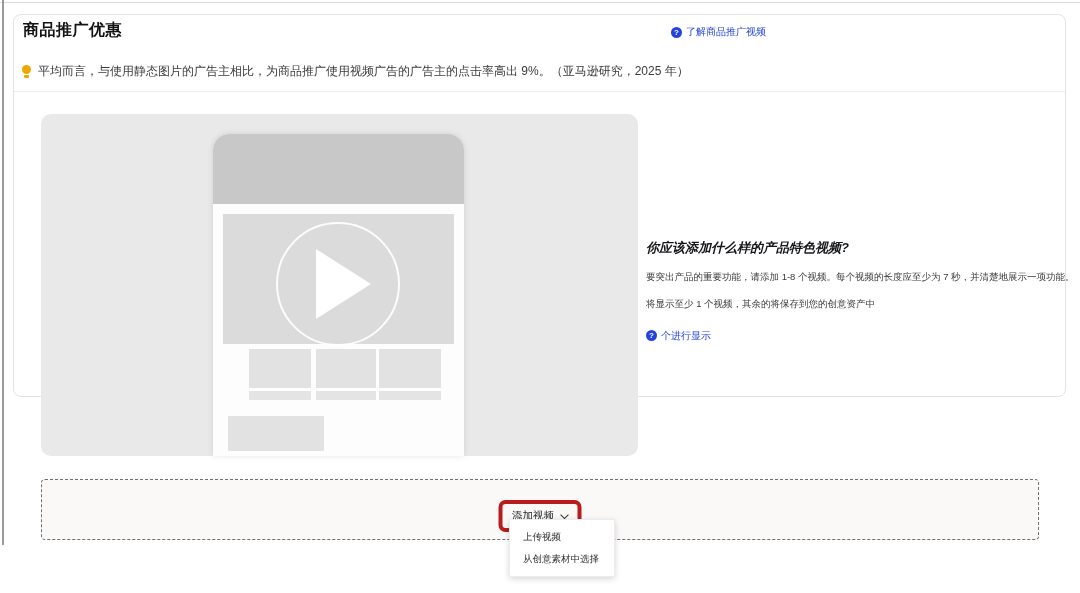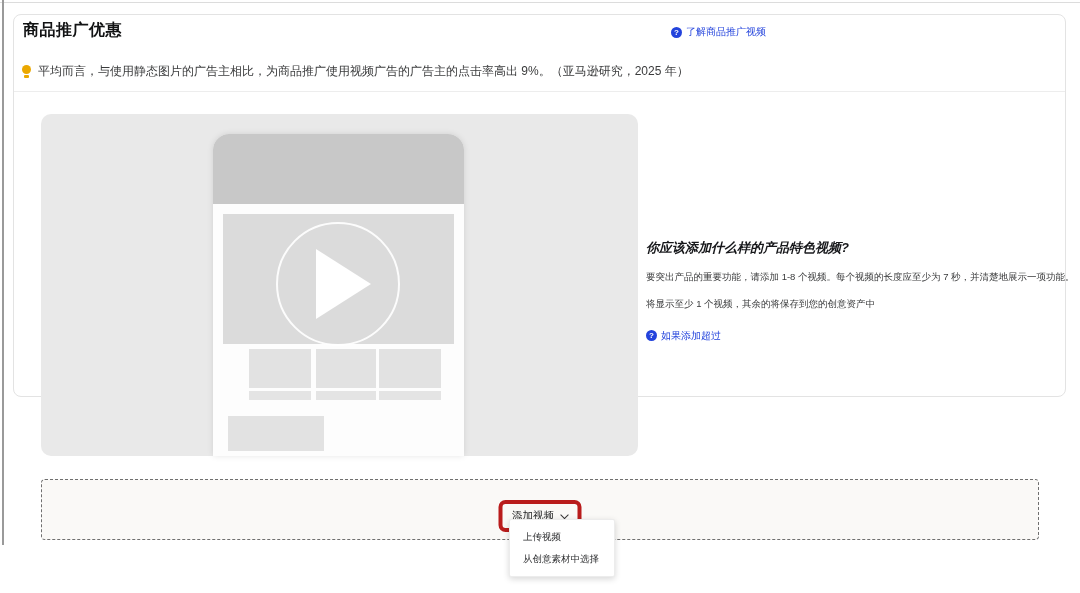--- a/index.html
+++ b/index.html
@@ -107,21 +107,21 @@
     </div>
   </div>
 
   <div class="info-block">
     <div class="info-heading">你应该添加什么样的产品特色视频?</div>
     <div class="info-line">要突出产品的重要功能，请添加 1-8 个视频。每个视频的长度应至少为 7 秒，并清楚地展示一项功能。</div>
     <div class="info-line">将显示至少 1 个视频，其余的将保存到您的创意资产中</div>
     <div class="info-link-row">
       <a class="link">
         <span class="q-icon">?</span>
-        <span>如果添加超过</span>
+        <span>个进行显示</span>
       </a>
     </div>
   </div>
 
   <div class="dropzone"></div>
 
   <button class="add-video-btn">
     <span>添加视频</span>
     <span class="chevron"></span>
   </button>

